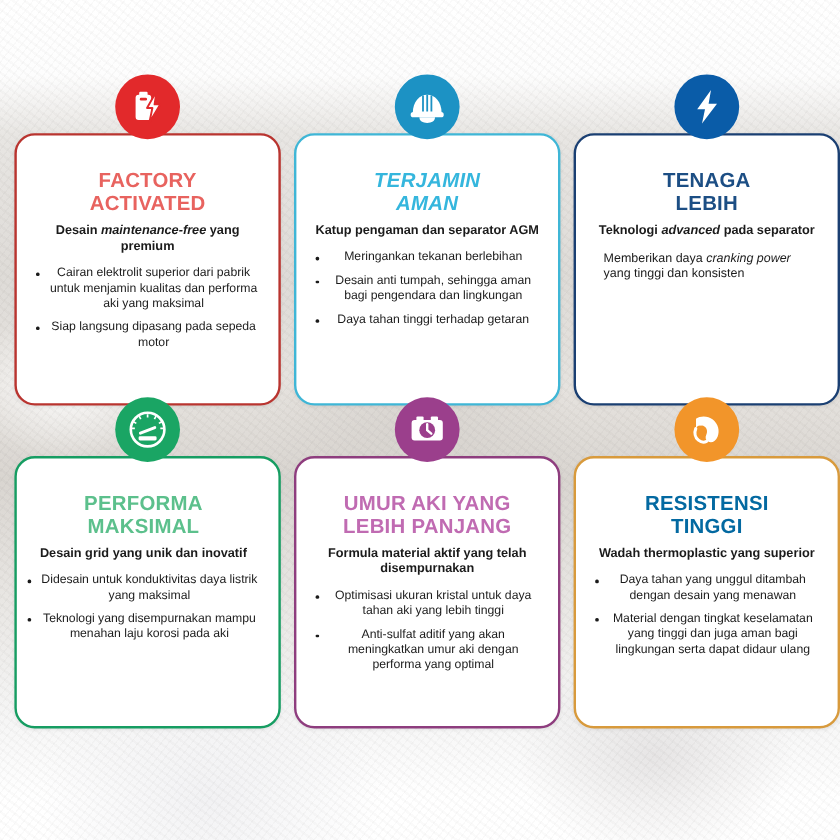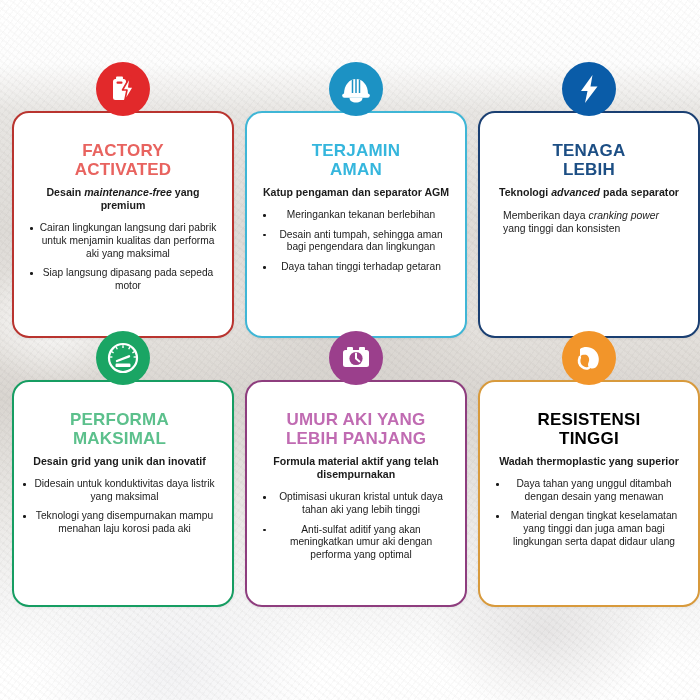--- a/index.html
+++ b/index.html
@@ -71,25 +71,25 @@
     font-size:10.2px;line-height:12.6px;color:#1b1b1b;text-align:center;
   }
   .bullets li:before{
     content:"";position:absolute;left:1px;top:5px;
     width:2.6px;height:2.6px;border-radius:50%;background:#1b1b1b;
   }
   .para{font-size:10.4px;line-height:13px;color:#1b1b1b;margin:8px;}
   .para i{font-style:italic;}
   
   .c1 .title{color:#e8635f;} .c1 .box{border-color:#b9342f;} .c1 .badge{background:#e2292b;}
-  .c2 .title{color:#35b6dd;} .c2 .box{border-color:#3fb6d6;} .c2 .badge{background:#1c92c4;}
+  .c2 .title{color:#35b6dd;font-style:italic;} .c2 .box{border-color:#3fb6d6;} .c2 .badge{background:#1c92c4;}
   .c3 .title{color:#1c4e84;} .c3 .box{border-color:#1a3f72;} .c3 .badge{background:#0a5ca8;}
   .c4 .title{color:#5cc08c;} .c4 .box{border-color:#169d62;padding-left:8px;} .c4 .badge{background:#1aa564;}
   .c5 .title{color:#c06bb2;} .c5 .box{border-color:#8e3d7e;} .c5 .badge{background:#9b3f8c;}
-  .c6 .title{color:#000000;} .c6 .box{border-color:#d89a3c;} .c6 .badge{background:#f2952a;}
+  .c6 .title{color:#0369a1;} .c6 .box{border-color:#d89a3c;} .c6 .badge{background:#f2952a;}
 </style>
 </head>
 <body>
 
 <div id="stage">
   <div id="backdrop"></div>
   <div id="grain"></div>
 
   <div id="grid">
 
@@ -103,21 +103,21 @@
         </svg>
       </div>
       <div class="box">
         <div class="title">
           <span>FACTORY</span><br><span>ACTIVATED</span>
         </div>
         <div class="subtitle">
           <span>Desain </span><i>maintenance-free</i><span> yang premium</span>
         </div>
         <ul class="bullets">
-          <li>Cairan lingkungan langsung dari pabrik untuk menjamin kualitas dan performa aki yang maksimal</li>
+          <li>Cairan elektrolit superior dari pabrik untuk menjamin kualitas dan performa aki yang maksimal</li>
           <li>Siap langsung dipasang pada sepeda motor</li>
         </ul>
       </div>
     </div>
 
     <div class="card c2">
       <div class="badge">
         <svg width="34" height="34" viewBox="0 0 34 34" aria-hidden="true">
           <path d="M5 22 C5 13 10.5 7 17 7 C23.5 7 29 13 29 22 Z" fill="#ffffff"></path>
           <path d="M13.5 7.6 L13.5 21" stroke="#1c92c4" stroke-width="1.5"></path>

